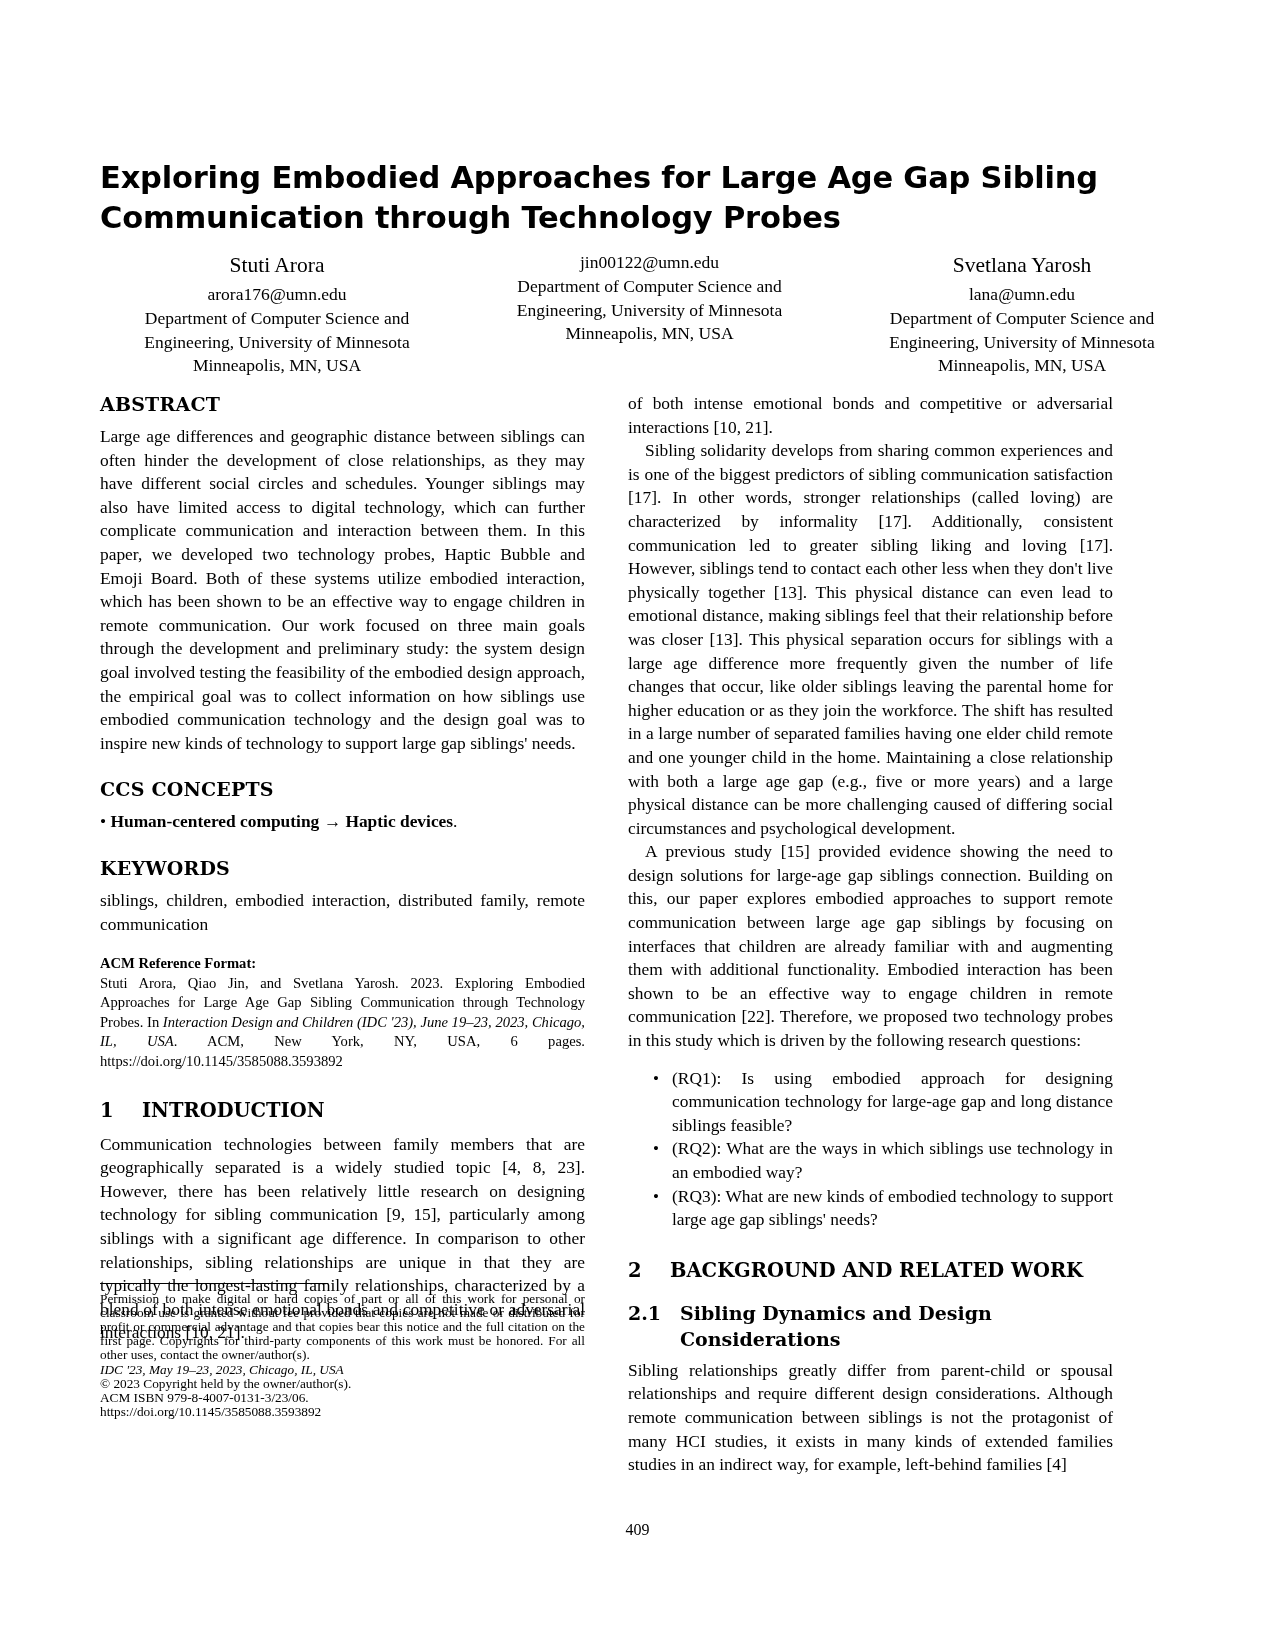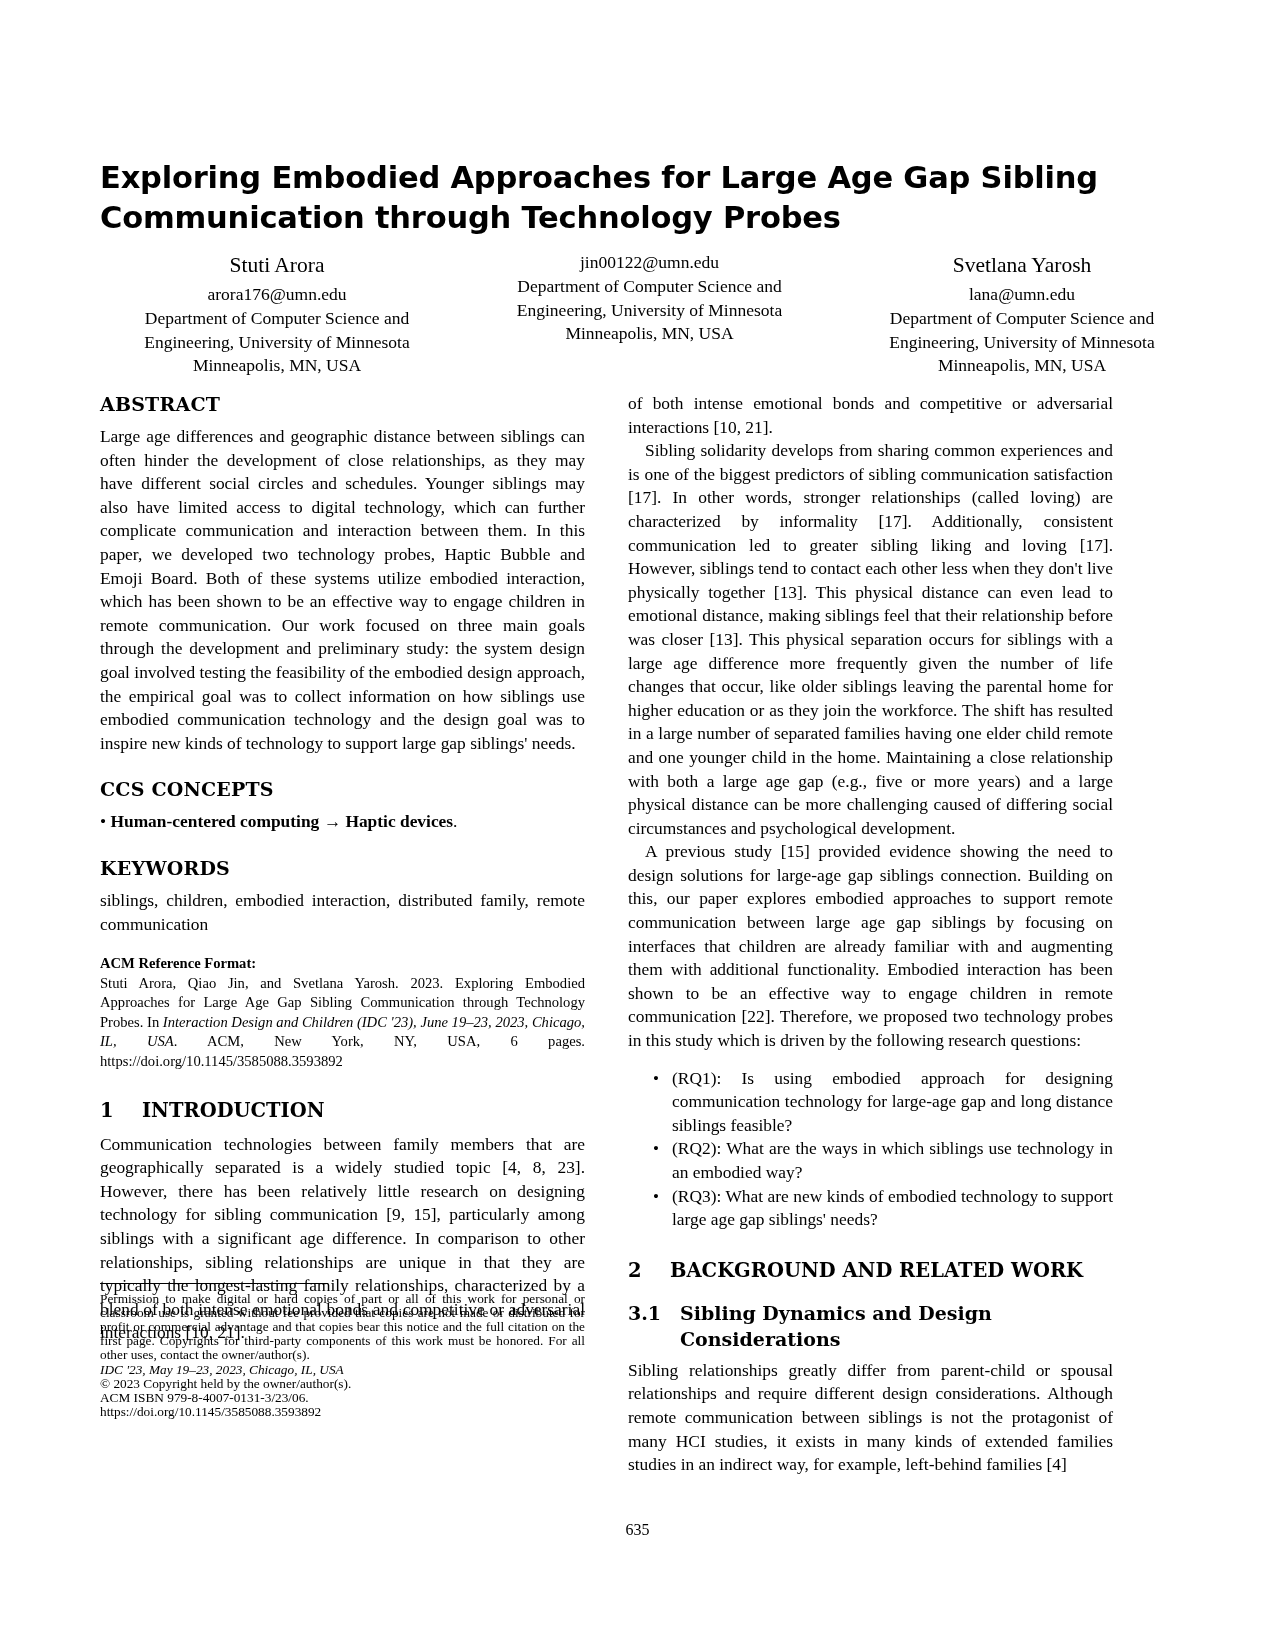--- a/index.html
+++ b/index.html
@@ -263,21 +263,21 @@
       <li>(RQ2): What are the ways in which siblings use technology in an embodied way?</li>
       <li>(RQ3): What are new kinds of embodied technology to support large age gap siblings' needs?</li>
     </ul>
 
     <div class="numbered-head">
       <span class="num">2</span>
       <span class="txt">BACKGROUND AND RELATED WORK</span>
     </div>
 
     <div class="sub-head">
-      <span class="num">3.1</span>
+      <span class="num">2.1</span>
       <span class="txt">
         <span>Sibling Dynamics and Design</span><br>
         <span>Considerations</span>
       </span>
     </div>
 
     <p class="para">Sibling relationships greatly differ from parent-child or spousal relationships and require different design considerations. Although remote communication between siblings is not the protagonist of many HCI studies, it exists in many kinds of extended families studies in an indirect way, for example, left-behind families [4]</p>
 
   </div>
 
@@ -285,15 +285,15 @@
     <div class="rule"></div>
     <p>Permission to make digital or hard copies of part or all of this work for personal or classroom use is granted without fee provided that copies are not made or distributed for profit or commercial advantage and that copies bear this notice and the full citation on the first page. Copyrights for third-party components of this work must be honored. For all other uses, contact the owner/author(s).</p>
     <div class="block2">
       <p class="it">IDC '23, May 19–23, 2023, Chicago, IL, USA</p>
       <p>© 2023 Copyright held by the owner/author(s).</p>
       <p>ACM ISBN 979-8-4007-0131-3/23/06.</p>
       <p>https://doi.org/10.1145/3585088.3593892</p>
     </div>
   </div>
 
-  <div class="page-number">635</div>
+  <div class="page-number">409</div>
 
 </div>
 
 </body></html>

